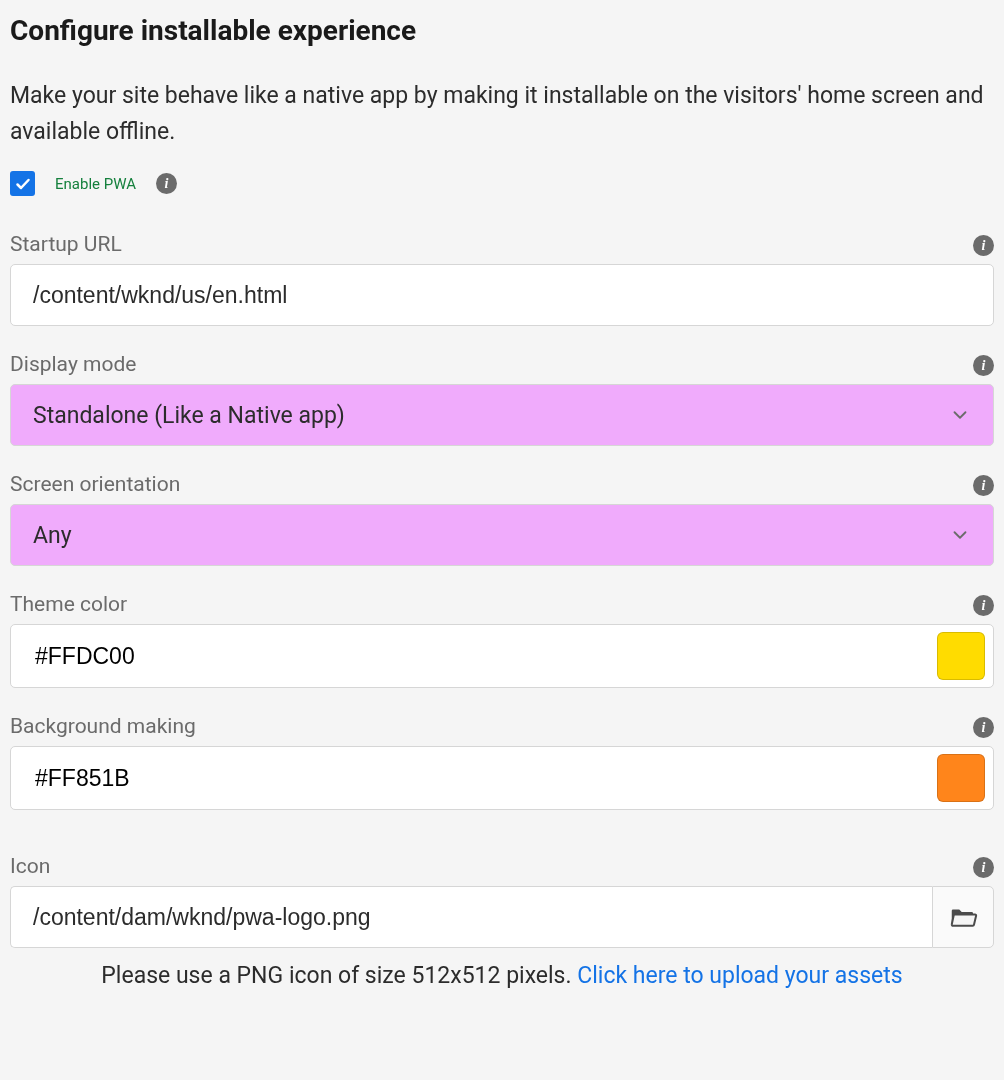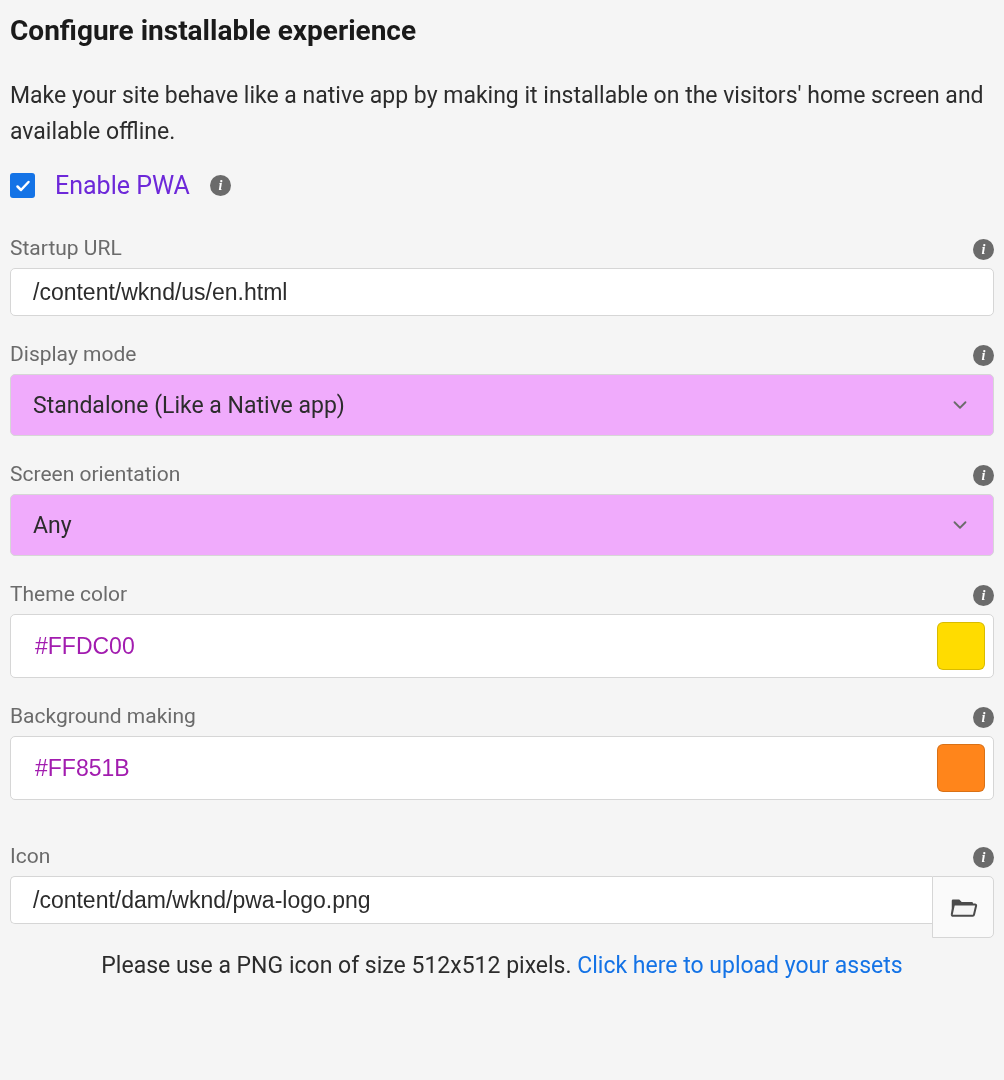--- a/index.html
+++ b/index.html
@@ -35,22 +35,22 @@
     background: #1473e6;
     border-radius: 3px;
     display: flex;
     align-items: center;
     justify-content: center;
     cursor: pointer;
     flex: none;
   }
   .checkbox svg { display: block; }
   .enable-label {
-    font-size: 25px;
-    color: #6d28d9;
+    font-size: 15px;
+    color: #15803d;
   }
   .info-icon {
     width: 21px;
     height: 21px;
     border-radius: 50%;
     background: #6b6b6b;
     color: #fff;
     font-family: Georgia, "Times New Roman", serif;
     font-style: italic;
     font-weight: 700;
@@ -69,21 +69,21 @@
     align-items: flex-end;
     justify-content: space-between;
     margin-bottom: 8px;
   }
   .field-label {
     font-size: 21px;
     color: #6b6b6b;
   }
   .text-input {
     width: 100%;
-    height: 48px;
+    height: 62px;
     padding: 0 22px;
     font-size: 23px;
     color: #2c2c2c;
     background: #fff;
     border: 1px solid #d6d6d6;
     border-radius: 5px;
     outline: none;
   }
   .select {
     width: 100%;
@@ -114,21 +114,21 @@
     border: 1px solid #d6d6d6;
     border-radius: 5px;
     padding: 0 8px 0 22px;
   }
   .color-value {
     flex: 1;
     font-size: 23px;
     border: none;
     outline: none;
     background: transparent;
-    color: #a21caf;
+    color: #000000;
   }
   .color-swatch {
     width: 48px;
     height: 48px;
     border-radius: 6px;
     border: 1px solid rgba(0,0,0,0.15);
     flex: none;
     cursor: pointer;
   }
   .path-row {

